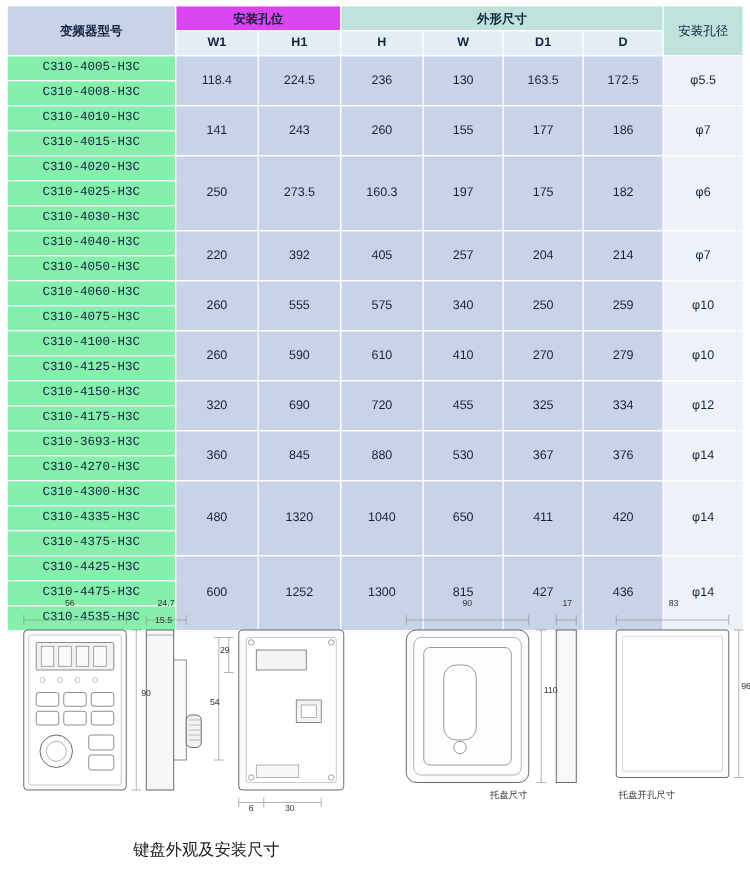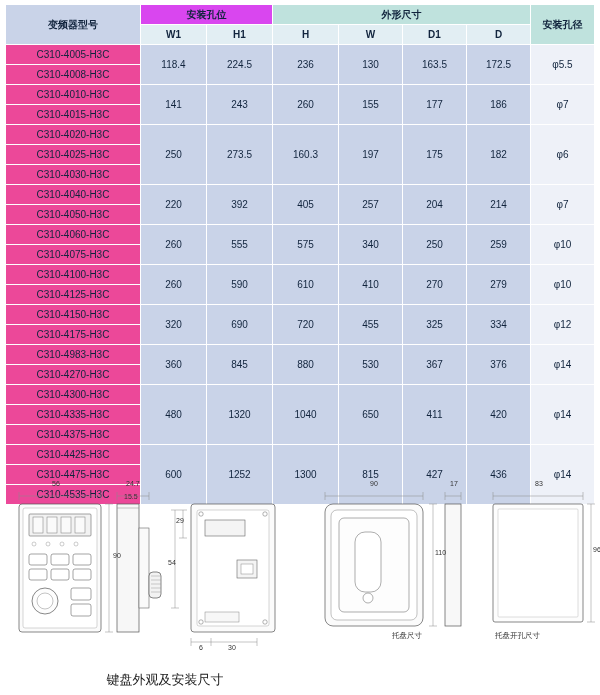--- a/index.html
+++ b/index.html
@@ -50,42 +50,43 @@
   }
   th.hdr-dim {
     background: #bfe2dd;
     font-size: 11px;
     font-weight: bold;
     color: #11243d;
   }
   th.hdr-dia {
     background: #bfe2dd;
     font-size: 11px;
-    font-weight: bold;
+    font-weight: normal;
     color: #11243d;
   }
   th.sub-hole {
     background: #e2eef3;
     font-size: 10px;
     font-weight: bold;
     color: #11243d;
   }
   th.sub-dim {
     background: #e2eef3;
     font-size: 10px;
     font-weight: bold;
     color: #11243d;
   }
   td.model {
-    background: #ec4899;
+    background: #86efac;
     color: #11243d;
     text-align: left;
     padding-left: 8px;
     font-size: 10.5px;
     width: 135px;
+    font-family: Liberation Mono, monospace;
   }
   td.val {
     background: #c9d3e8;
     color: #11243d;
     font-size: 10.5px;
   }
   td.val-dia {
     background: #eef1f8;
     color: #11243d;
     font-size: 10.5px;
@@ -241,21 +242,21 @@
           <td class="val" rowspan="2">720</td>
           <td class="val" rowspan="2">455</td>
           <td class="val" rowspan="2">325</td>
           <td class="val" rowspan="2">334</td>
           <td class="val-dia" rowspan="2">φ12</td>
         </tr>
         <tr>
           <td class="model">C310-4175-H3C</td>
         </tr>
         <tr>
-          <td class="model">C310-4983-H3C</td>
+          <td class="model">C310-3693-H3C</td>
           <td class="val" rowspan="2">360</td>
           <td class="val" rowspan="2">845</td>
           <td class="val" rowspan="2">880</td>
           <td class="val" rowspan="2">530</td>
           <td class="val" rowspan="2">367</td>
           <td class="val" rowspan="2">376</td>
           <td class="val-dia" rowspan="2">φ14</td>
         </tr>
         <tr>
           <td class="model">C310-4270-H3C</td>

